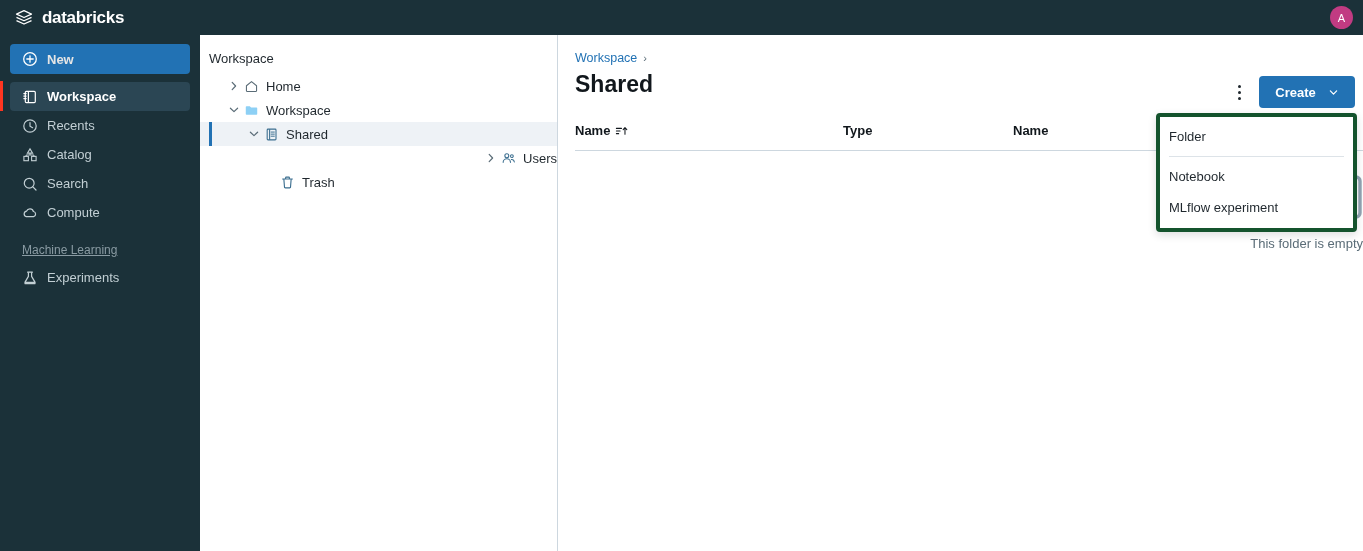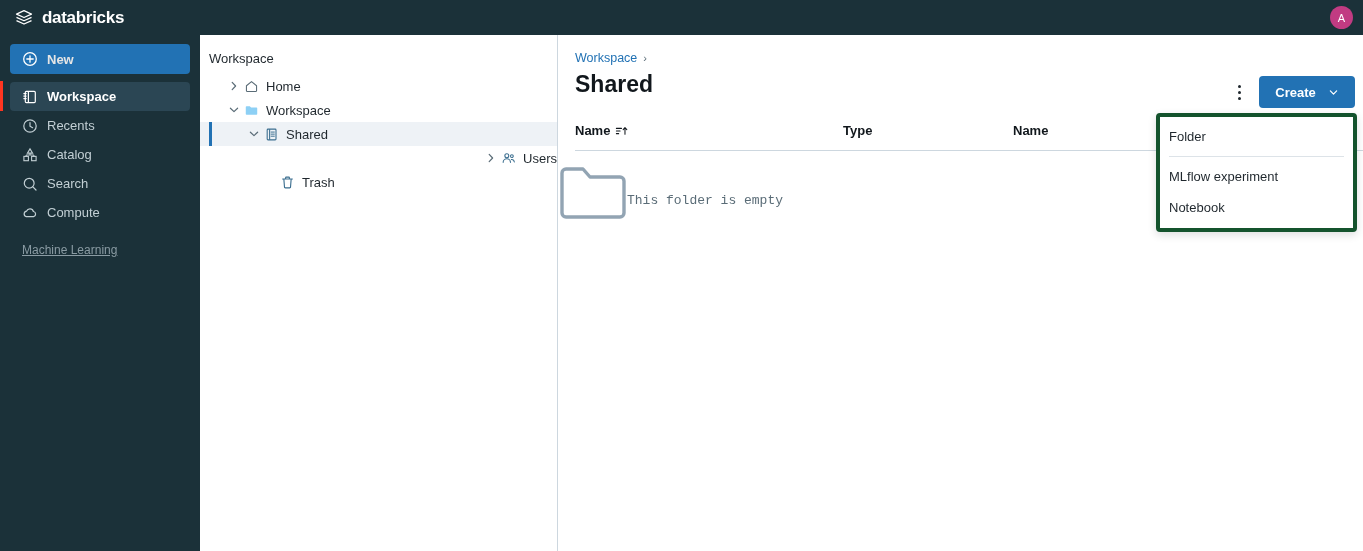--- a/index.html
+++ b/index.html
@@ -137,21 +137,21 @@
   .th {
     font-size: 13px; font-weight: 700; color: #11171C;
     display: flex; align-items: center; gap: 5px;
   }
   .th-name  { width: 268px; }
   .th-type  { width: 170px; }
   .th-owner { width: 170px; }
 
   .empty {
     position: absolute; top: 130px; left: 0; width: 804px;
-    display: flex; flex-direction: row; align-items: center; font-family: Liberation Mono, monospace;
+    display: flex; flex-direction: column; align-items: flex-end;
   }
   .empty-text { margin-top: 15px; font-size: 13px; color: #5A6C77; }
 
   
   .menu {
     position: absolute; left: 1156px; top: 113px; width: 201px;
     background: #fff;
     border: 4px solid #14532d; border-radius: 4px;
     box-shadow: 0 3px 9px rgba(17,23,28,0.14);
     padding: 4px 0 5px 0;
@@ -233,20 +233,28 @@
 
     <div class="nav-item">
       <svg class="nav-icon" viewBox="0 0 16 16">
         <path d="M4.3 11.6 A2.8 2.8 0 0 1 4.6 6.1 A3.6 3.6 0 0 1 11.4 6.5 A2.6 2.6 0 0 1 11.6 11.6 Z" fill="none" stroke="#C2CFD4" stroke-width="1.2" stroke-linejoin="round"></path>
       </svg>
       <span>Compute</span>
     </div>
 
     <div class="nav-section">Machine Learning</div>
 
+    <div class="nav-item">
+      <svg class="nav-icon" viewBox="0 0 16 16">
+        <path d="M6.4 2.2 V6.4 L2.9 12.4 H13.1 L9.6 6.4 V2.2" fill="none" stroke="#C2CFD4" stroke-width="1.2" stroke-linejoin="round"></path>
+        <path d="M5.6 2.2 H10.4" stroke="#C2CFD4" stroke-width="1.2" stroke-linecap="round"></path>
+        <path d="M2.9 13.6 H13.1" stroke="#C2CFD4" stroke-width="1.2" stroke-linecap="round"></path>
+      </svg>
+      <span>Experiments</span>
+    </div>
   </nav>
 
   <aside class="treepanel">
     <div class="tree-title">Workspace</div>
 
     <div class="tree-row" style="padding-left:27px;">
       <svg class="caret" viewBox="0 0 14 14">
         <path d="M5.2 3.4 L8.6 7 L5.2 10.6" fill="none" stroke="#5A6C77" stroke-width="1.2" stroke-linecap="round" stroke-linejoin="round"></path>
       </svg>
       <svg class="tree-icon" viewBox="0 0 16 16">
@@ -347,20 +355,20 @@
       <div class="empty-text">This folder is empty</div>
     </div>
   </section>
 
   <div class="menu">
     <div class="menu-item">
       <span>Folder</span>
     </div>
     <div class="menu-sep"></div>
     <div class="menu-item">
+      <span>Notebook</span>
+    </div>
+    <div class="menu-item">
       <span>MLflow experiment</span>
     </div>
-    <div class="menu-item">
-      <span>Notebook</span>
-    </div>
   </div>
 
 </div>
 
 </body></html>

